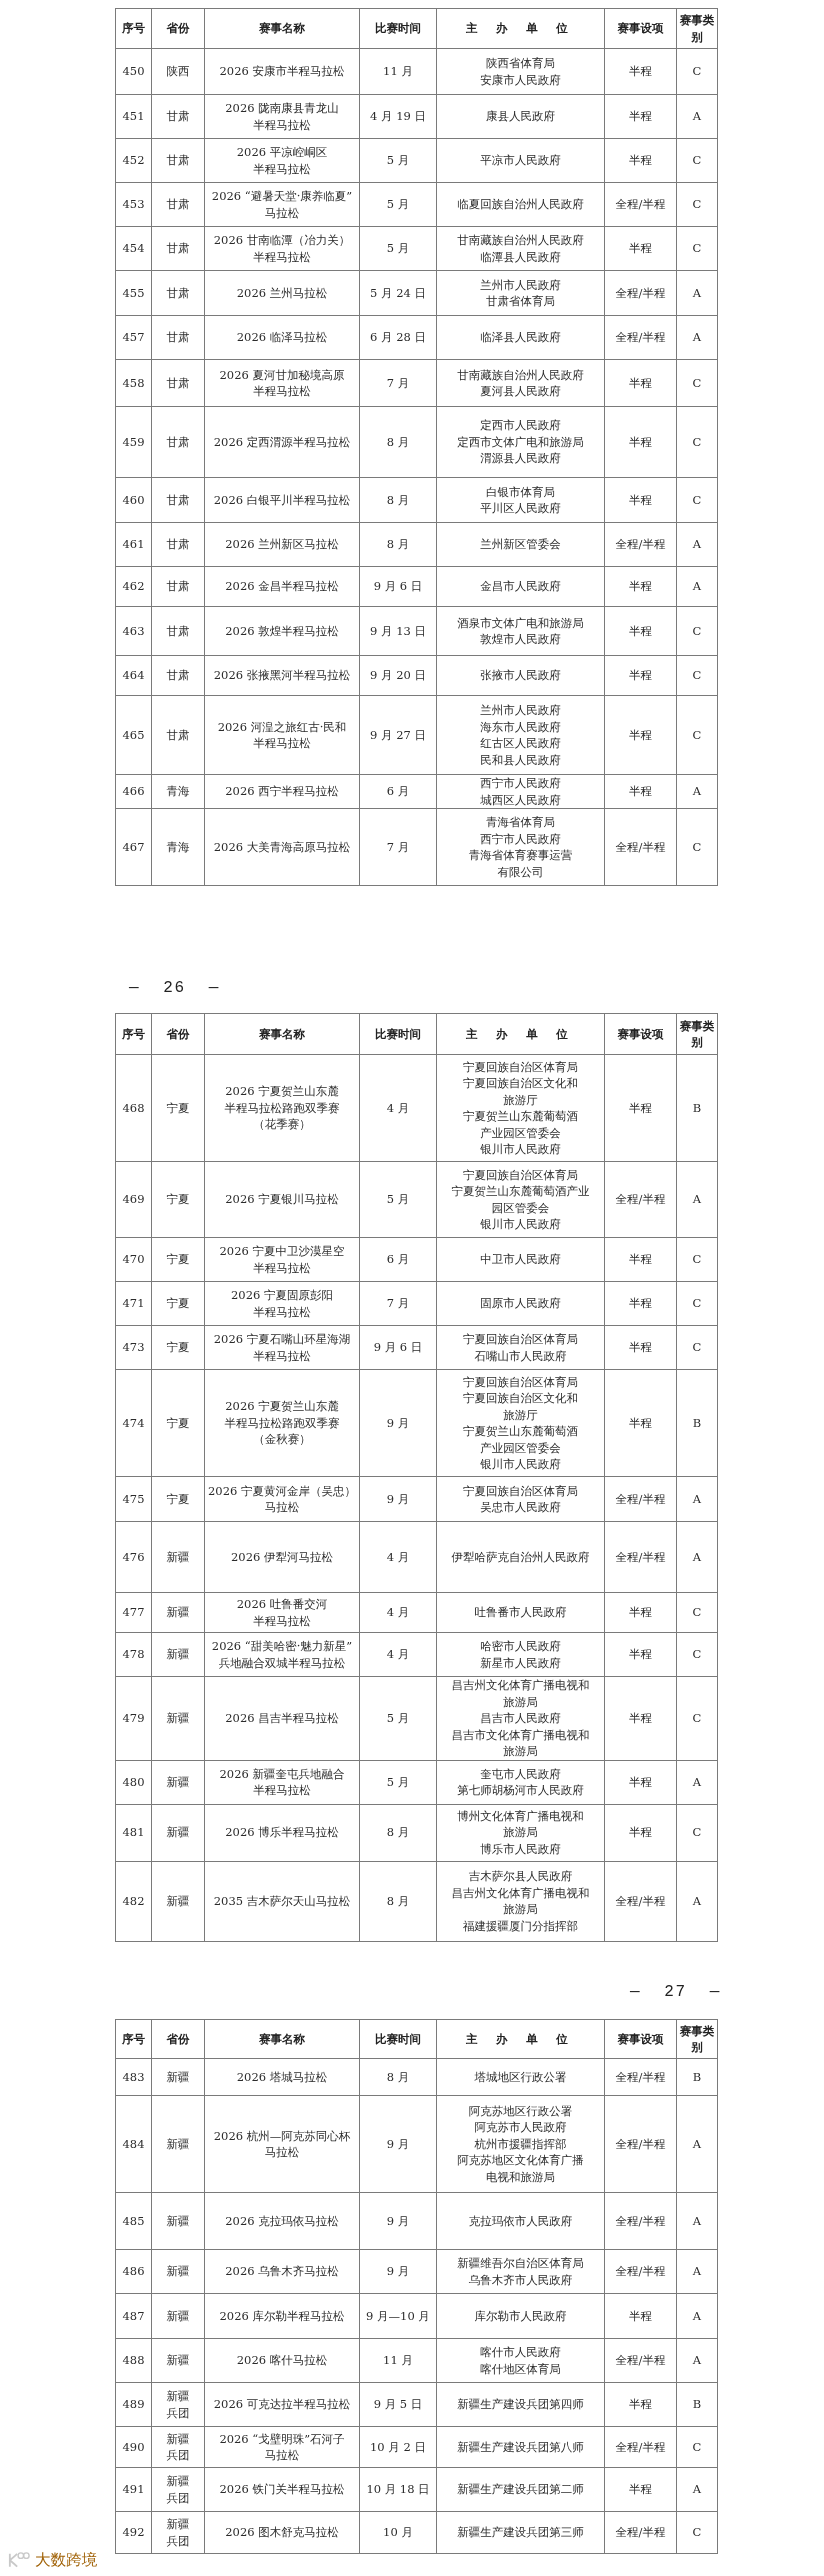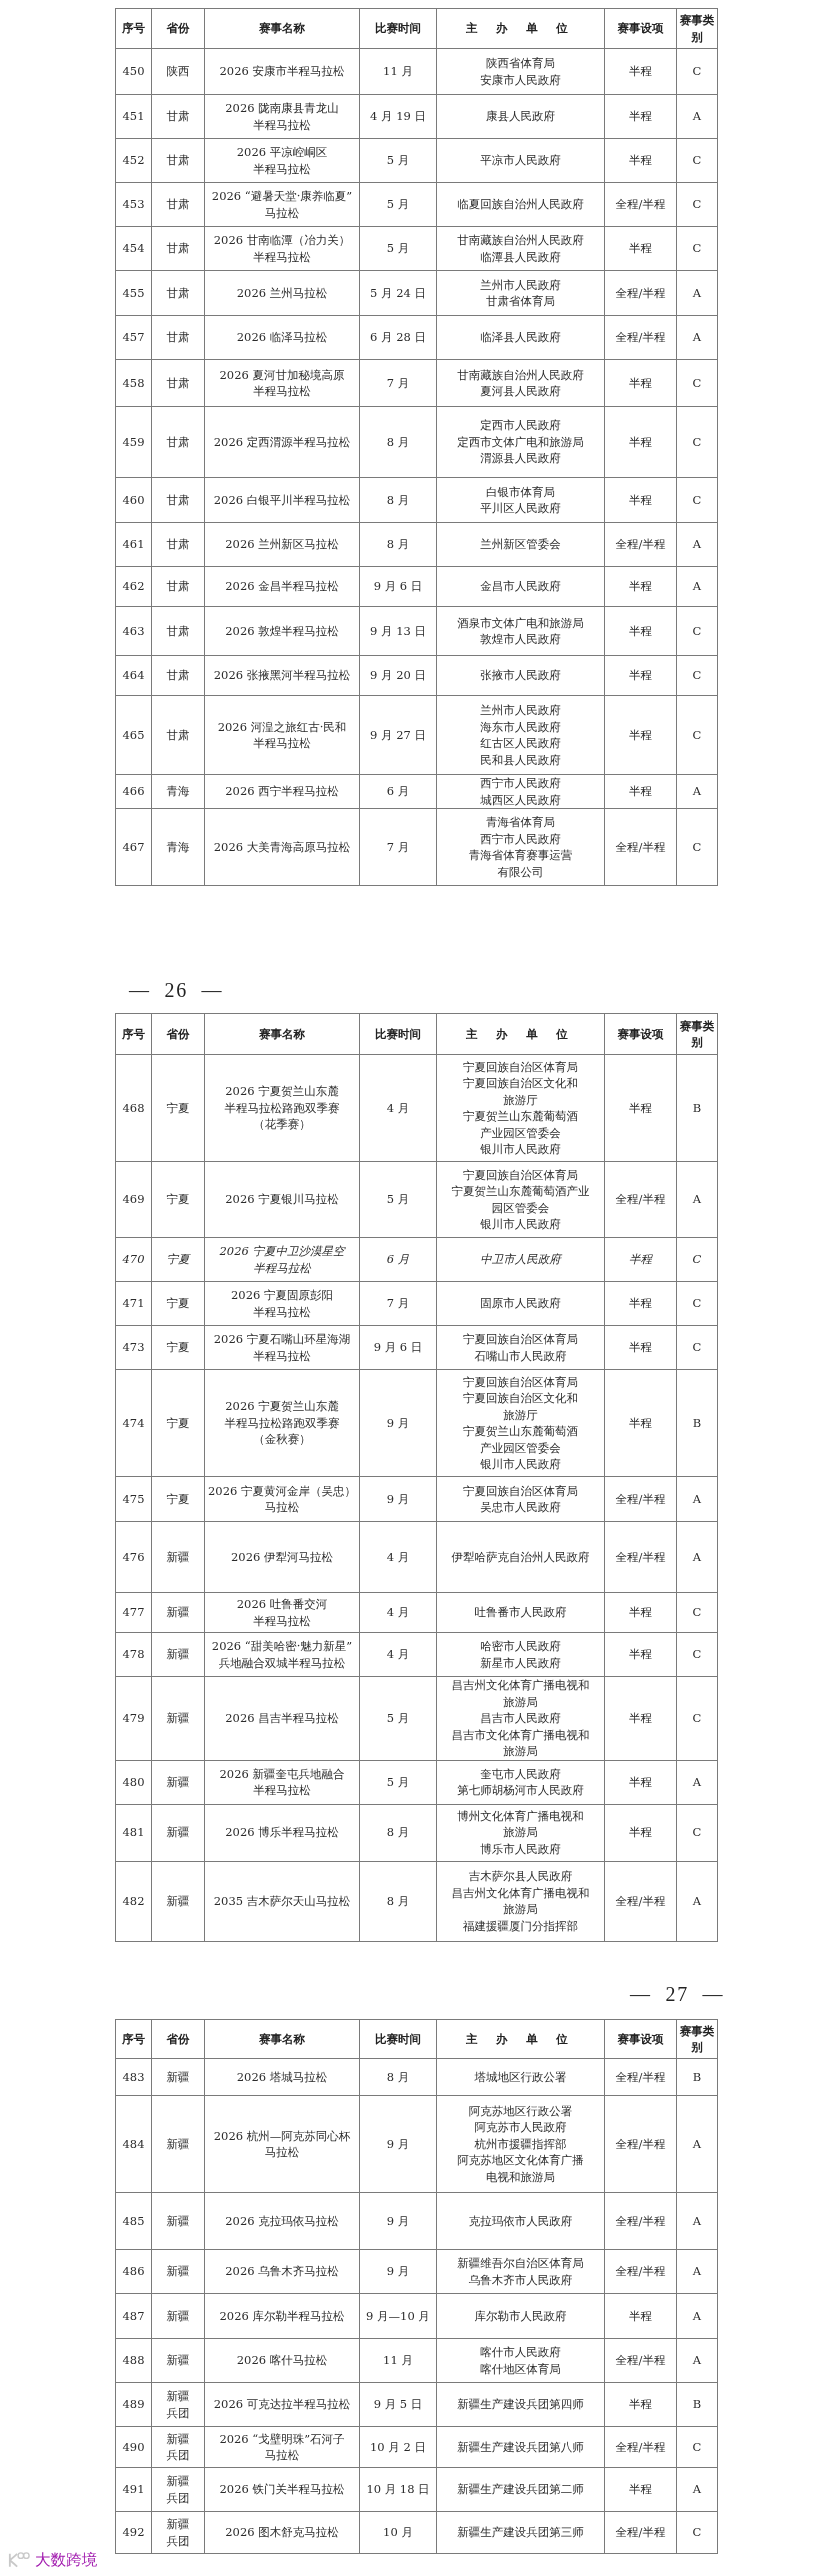--- a/index.html
+++ b/index.html
@@ -5,24 +5,24 @@
   html, body { margin:0; padding:0; background:#ffffff; }
   body { width:824px; height:2576px; position:relative; overflow:hidden;
          font-family:"DejaVu Serif","Liberation Serif",serif; color:#2b2b2b; }
   .tbl { position:absolute; left:115px; width:602px; border-collapse:collapse; table-layout:fixed;
          border:1.8px solid #3a3a3a; }
   .tbl td, .tbl th { border:0.9px solid #7a7a7a; padding:0 1.8px; text-align:center; vertical-align:middle;
          font-size:11.5px; line-height:16.5px; font-weight:normal; overflow:hidden; }
   .tbl th { font-family:"DejaVu Sans","Liberation Sans",sans-serif; font-weight:bold; font-size:11.5px; color:#222; }
   .tbl th.wide { letter-spacing:7.3px; }
   .tbl td .ln { display:block; white-space:nowrap; }
-  .pageno { position:absolute; font-family:Liberation Serif, serif; font-size:20px; color:#222;
+  .pageno { position:absolute; font-family:Liberation Mono, monospace; font-size:16px; color:#222;
             letter-spacing:1.8px; white-space:pre; }
   .wm { position:absolute; left:7.3px; top:2550px; font-family:"DejaVu Sans","Liberation Sans",sans-serif;
-        font-size:15.6px; color:#a21caf; display:flex; align-items:center; gap:3.7px; }
+        font-size:15.6px; color:#a16207; display:flex; align-items:center; gap:3.7px; }
   .wm svg { display:block; }
 </style>
 </head>
 <body>
 
 <div id="doc">
     <table class="tbl" style="top: 8.2px;">
       <colgroup>
         <col style="width: 36px;">
         <col style="width: 53px;">
@@ -340,21 +340,21 @@
           <td>5 月</td>
           <td>
             <span class="ln">宁夏回族自治区体育局</span>
             <span class="ln">宁夏贺兰山东麓葡萄酒产业</span>
             <span class="ln">园区管委会</span>
             <span class="ln">银川市人民政府</span>
           </td>
           <td>全程/半程</td>
           <td>A</td>
         </tr>
-        <tr style="height: 44px; font-style: italic;">
+        <tr style="height: 44px;">
           <td>470</td>
           <td>宁夏</td>
           <td>
             <span class="ln">2026 宁夏中卫沙漠星空</span>
             <span class="ln">半程马拉松</span>
           </td>
           <td>6 月</td>
           <td>
             <span class="ln">中卫市人民政府</span>
           </td>

